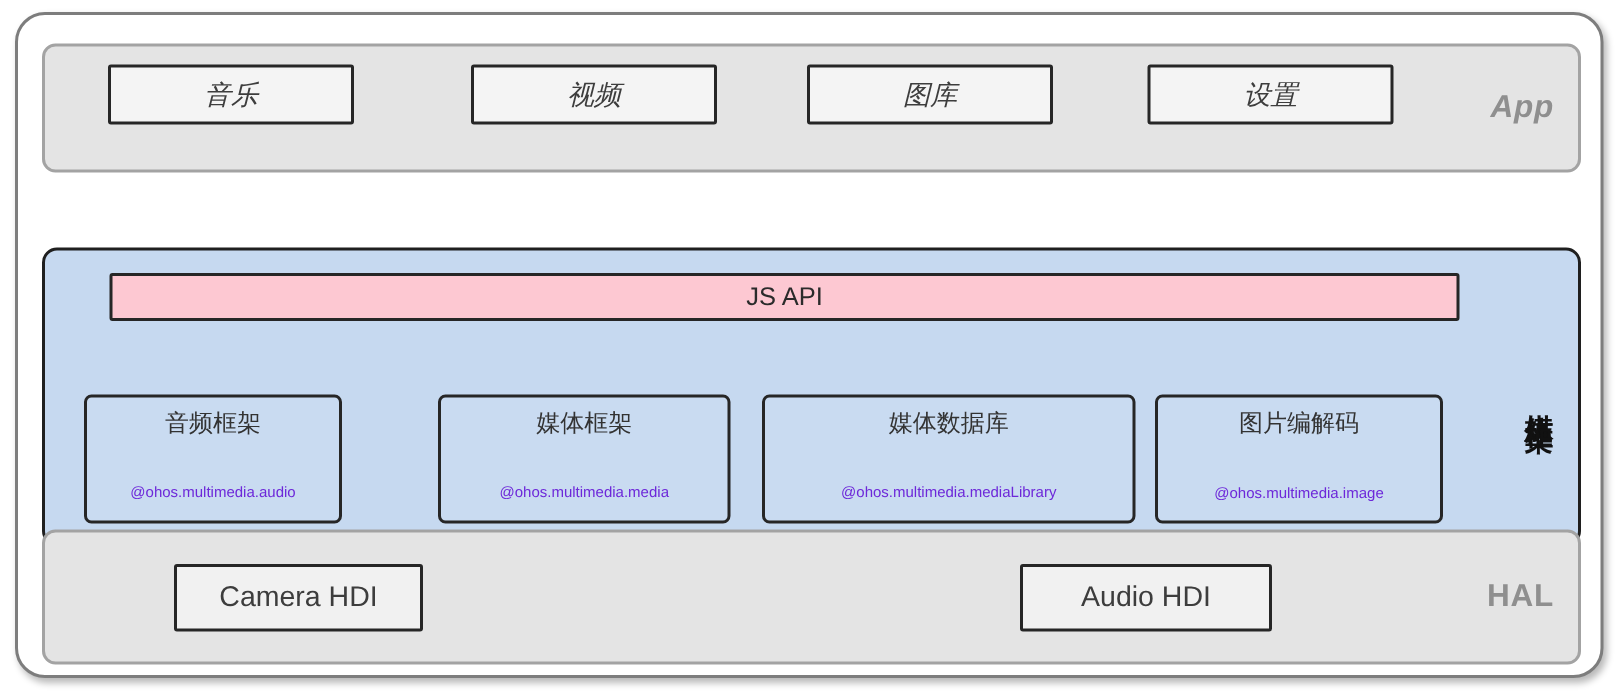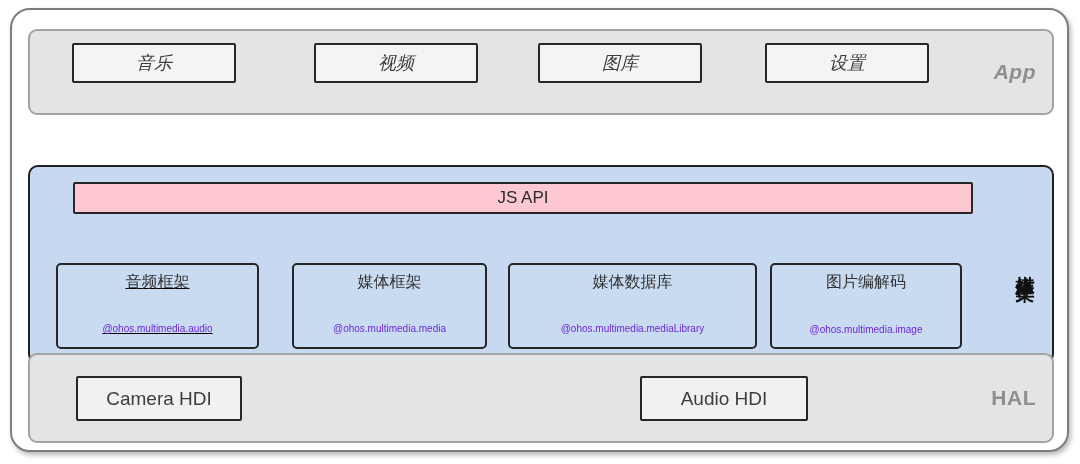--- a/index.html
+++ b/index.html
@@ -73,21 +73,21 @@
     justify-content: center;
     font-size: 18px;
     color: #3d3d3d;
   }
   .band-app .plain-box { top: 12px; width: 164px; }
   .app-box-0 { left: 42px; }
   .app-box-1 { left: 284px; }
   .app-box-2 { left: 508px; }
   .app-box-3 { left: 735px; align-items: center; }
 
-  .band-hal .plain-box { top: 21px; height: 45px; font-size: 19px; background: #f1f1f1; }
+  .band-hal .plain-box { top: 21px; height: 45px; font-size: 19px; background: #f1f1f1; margin-left: 40px; }
   .hal-box-0 { left: 46px;  width: 166px; }
   .hal-box-1 { left: 318px; width: 170px; }
   .hal-box-2 { left: 610px; width: 168px; }
 
   
   .jsapi-bar {
     position: absolute;
     left: 43px; top: 15px;
     width: 900px; height: 32px;
     background: #fdc8d2;
@@ -109,21 +109,21 @@
     background: #c9dbf1;
     border: 2px solid #262626;
     border-radius: 5px;
     box-sizing: border-box;
     display: flex;
     flex-direction: column;
     align-items: center;
     justify-content: space-between;
     padding: 7px 1px 13px 1px;
   }
-  .mod-box-0 { left: 26px;  width: 203px; text-decoration: underline; }
+  .mod-box-0 { left: 26px;  width: 172px; }
   .mod-box-1 { left: 262px; width: 195px; }
   .mod-box-2 { left: 478px; width: 249px; }
   .mod-box-3 { left: 740px; width: 192px; gap: 31px; }
   .module-title {
     font-size: 16px;
     color: #333333;
     white-space: nowrap;
   }
   .module-package {
     font-size: 10px;

